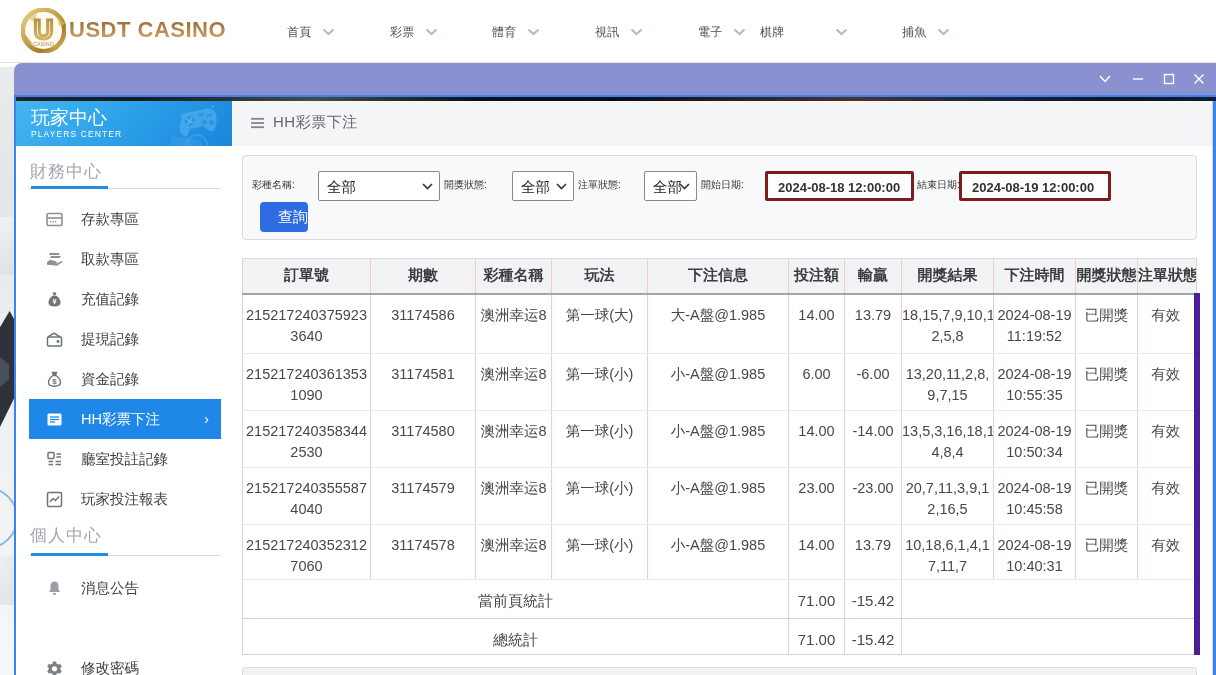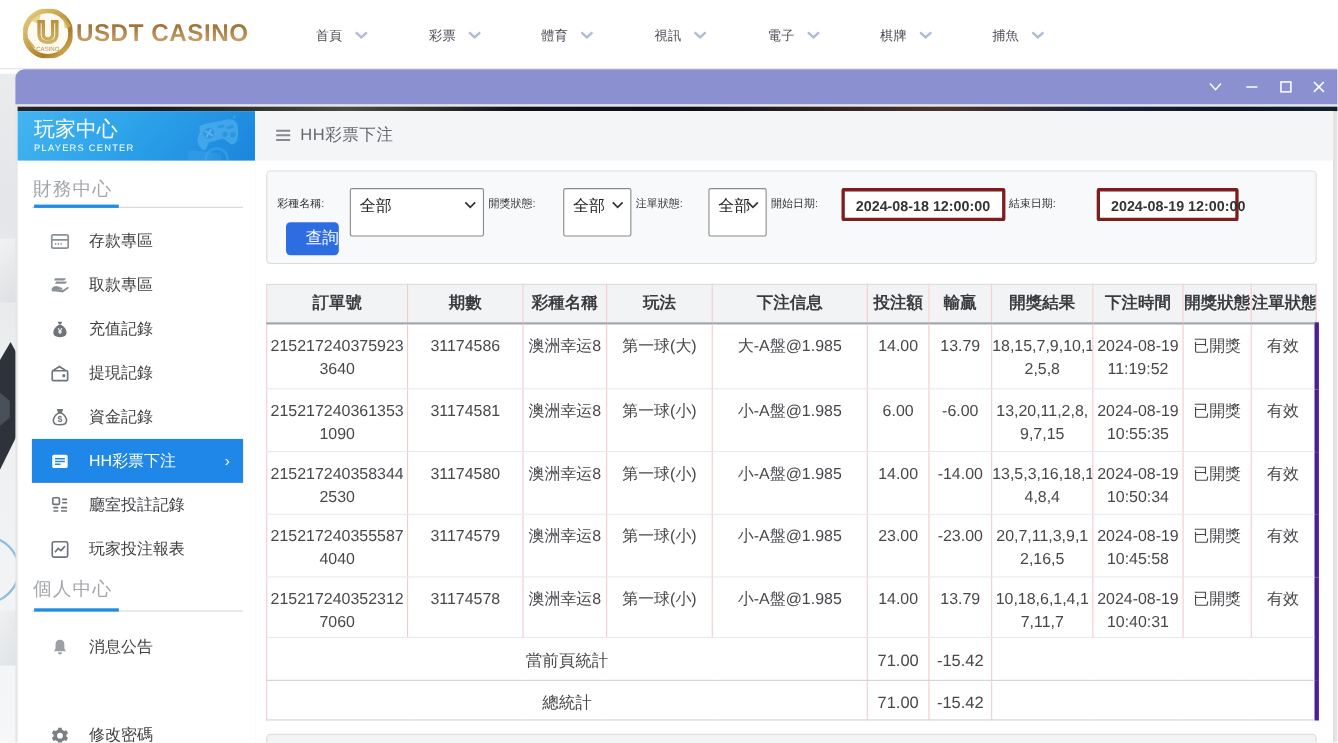--- a/index.html
+++ b/index.html
@@ -15,21 +15,21 @@
   background:linear-gradient(180deg,#8a6428 0%,#a87c42 35%,#c59c63 75%,#cfa871 100%);
   -webkit-background-clip:text; background-clip:text; color:transparent; }
 
 
 #pagebg { position:absolute; left:0; top:67px; width:16px; height:608px; background:#eef0f1; overflow:hidden; }
 
 
 #titlebar { position:absolute; left:14px; top:63px; width:1202px; height:32px;
   background:#8a90d0; border-radius:8px 0 0 0; }
 #titlebar svg { position:absolute; top:9px; }
-#modalbody { position:absolute; left:14px; top:95px; width:1202px; height:580px; background:#e5e5e5; }
+#modalbody { position:absolute; left:14px; top:95px; width:1202px; height:580px; background:#3b82f6; }
 #darkstrip { position:absolute; left:2px; top:2px; width:1200px; height:4px;
   background:linear-gradient(90deg,#23252b 0%,#17191f 10%,#4a4c40 25%,#101218 38%,#0c0e16 50%,#4c332b 70%,#1a2337 82%,#0d1524 92%,#102030 100%); }
 
 
 #sidebar { position:absolute; left:2px; top:6px; width:216px; height:574px; background:#fff; }
 #sideheader { position:absolute; left:0; top:0; width:216px; height:45px;
   background:linear-gradient(130deg,#45b5f0 0%,#2da3ea 45%,#1b85dc 100%); overflow:hidden; }
 #sideheader .t1 { position:absolute; left:15px; top:4px; font-size:19px; color:#fff; }
 #sideheader .t2 { position:absolute; left:15px; top:28px; font-size:8.5px; color:#fff; letter-spacing:1.1px; }
 .sechead { position:absolute; left:14px; font-size:17px; color:#a2a6ab; letter-spacing:1px; }
@@ -45,40 +45,40 @@
 
 #main { position:absolute; left:218px; top:6px; width:980px; height:574px; background:#fff; }
 #mainhead { position:absolute; left:0; top:0; width:980px; height:45px; background:#f4f5f7; }
 #mainhead .ht { position:absolute; left:41px; top:12px; font-size:15px; color:#63676c; letter-spacing:0.5px; }
 #rightline { position:absolute; left:1198px; top:6px; width:1px; height:574px; background:#d4d6d8; }
 
 
 #filter { position:absolute; left:10px; top:54px; width:955px; height:85px;
   background:#f8f9fa; border:1px solid #d9dbdd; border-radius:4px; }
 #filter .lab { position:absolute; top:22px; white-space:nowrap; font-size:10px; color:#333; }
-.fsel { position:absolute; top:15px; height:44px; background:#fff; border:1px solid #8a8a8a; border-radius:2px;
+.fsel { position:absolute; top:15px; height:30px; background:#fff; border:1px solid #8a8a8a; border-radius:2px;
   white-space:nowrap; font-size:14.5px; color:#222; }
 .fsel .st { position:absolute; left:8px; top:6px; }
 .fsel svg { position:absolute; right:6px; top:11px; }
 .din { position:absolute; top:15px; height:30px; background:#fff; border:3px solid #7f1d1d; border-radius:2px;
   white-space:nowrap; font-size:13px; color:#333;font-weight:bold; }
 .din .st { position:absolute; left:10px; top:6px; }
 #qbtn { position:absolute; left:17px; top:46px; width:48px; height:30px; background:#2e6ce2; border-radius:4px;
   color:#fff; font-size:15px; text-align:right; line-height:30px; }
 
 
 #btable { position:absolute; left:10px; top:157px; width:955px; border-collapse:collapse; table-layout:fixed; }
 #btable th, #btable td { border-left:1px solid #f3cbcb; border-right:1px solid #f3cbcb; text-align:center; overflow:hidden; }
 #btable th { background:#f2f3f5; border-top:1px solid #d8dade; border-bottom:2px solid #9fa6ad;
   font-size:15px; white-space:nowrap; font-weight:bold; color:#3c3c40; height:35px; padding:0; }
 #btable td { white-space:nowrap; font-size:14.5px; color:#48484c; border-bottom:1px solid #e7e9eb; height:57px; line-height:21px; padding:10px 0 0 0; vertical-align:top; }
 #btable tr.r5 td { height:55px; }
 #btable tr.sum td { height:39px; border-bottom:1px solid #ccd3d9; font-size:15px; }
 #btable tr.sum2 td { height:36px;margin-left:37px; }
-#btable td.last { border-right:4px solid #4c1d95; }
+#btable td.last { border-right:6px solid #4c1d95; }
 
 
 #pager { position:absolute; left:10px; top:566px; width:955px; height:20px;
   background:#f2f3f5; border:1px solid #d9dbdd; border-radius:4px 4px 0 0; }
 </style>
 </head>
 <body>
 
 <div id="nav">
   <svg id="logosvg" style="position:absolute;left:21px;top:8px" width="45" height="45" viewBox="0 0 45 45">
@@ -101,21 +101,21 @@
     <path d="M30 40 L40 34 L36 42 Z" fill="#caa23e" opacity="0.7"></path>
     <text x="22.5" y="30.5" text-anchor="middle" font-family="Liberation Sans" font-size="27" font-weight="bold" fill="none" stroke="url(#gold2)" stroke-width="3">U</text>
     <text x="22.5" y="38" text-anchor="middle" font-family="Liberation Sans" font-size="5.5" fill="#b8923c">CASINO</text>
   </svg>
   <div id="logoword">USDT CASINO</div>
   <div class="navitem" style="left:287px">首頁</div>
   <div class="navitem" style="left:390px">彩票</div>
   <div class="navitem" style="left:492px">體育</div>
   <div class="navitem" style="left:595px">視訊</div>
   <div class="navitem" style="left:698px">電子</div>
-  <div class="navitem" style="left:800px">棋牌</div>
+  <div class="navitem" style="left:760px">棋牌</div>
   <div class="navitem" style="left:902px">捕魚</div>
   <svg class="chev" style="left:322px" width="13" height="8" viewBox="0 0 13 8">
       <path d="M1.5 1.5 L6.5 6 L11.5 1.5" fill="none" stroke="#aebbd6" stroke-width="2.2"></path>
     </svg>
   <svg class="chev" style="left:425px" width="13" height="8" viewBox="0 0 13 8">
       <path d="M1.5 1.5 L6.5 6 L11.5 1.5" fill="none" stroke="#aebbd6" stroke-width="2.2"></path>
     </svg>
   <svg class="chev" style="left:527px" width="13" height="8" viewBox="0 0 13 8">
       <path d="M1.5 1.5 L6.5 6 L11.5 1.5" fill="none" stroke="#aebbd6" stroke-width="2.2"></path>
     </svg>
@@ -328,21 +328,21 @@
           <span class="st">全部</span>
         <svg width="11" height="7" viewBox="0 0 11 7">
             <path d="M1 1 L5.5 5.5 L10 1" fill="none" stroke="#333" stroke-width="1.6"></path>
           </svg>
         </div>
       <div class="lab" style="left:458px">開始日期:</div>
       <div class="din" style="left:522px;width:149px">
           <span class="st">2024-08-18 12:00:00</span>
         </div>
       <div class="lab" style="left:674px">結束日期:</div>
-      <div class="din" style="left:754px;width:129px">
+      <div class="din" style="left:716px;width:152px">
           <span class="st">2024-08-19 12:00:00</span>
         </div>
       <div id="qbtn">查詢</div>
     </div>
     <table id="btable">
       <colgroup>
           <col style="width:128px">
           <col style="width:105px">
           <col style="width:76px">
           <col style="width:96px">

